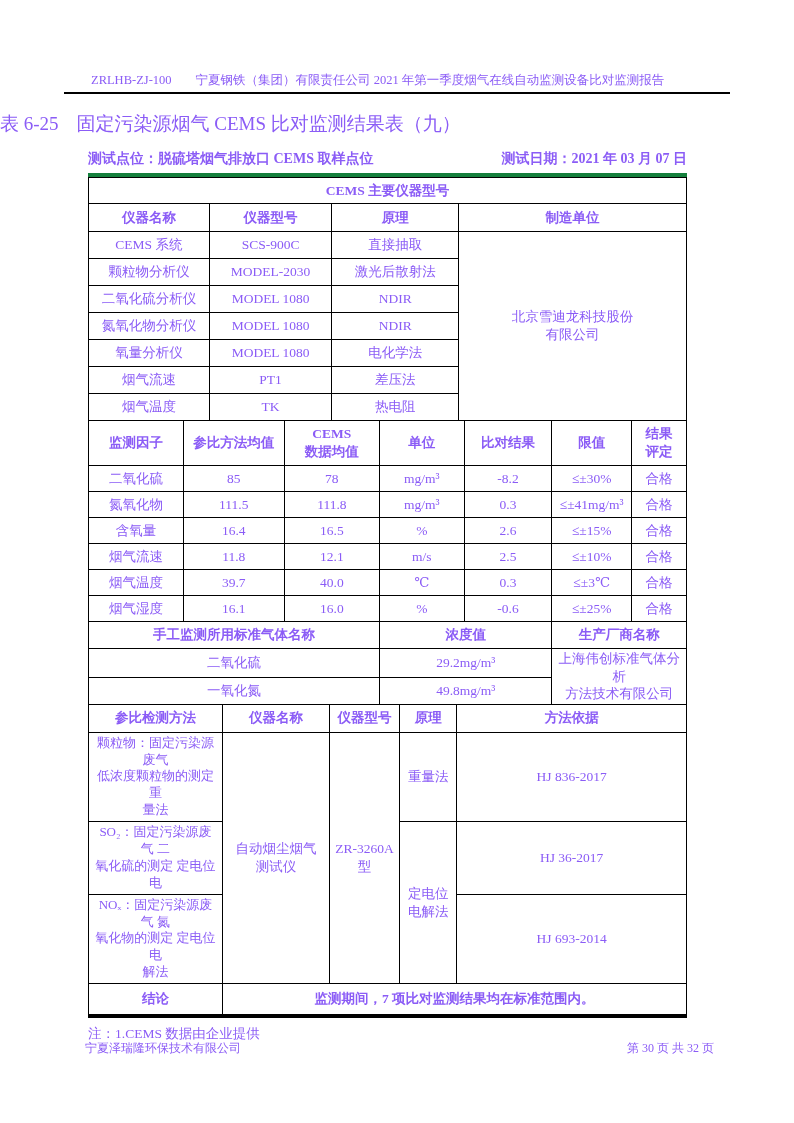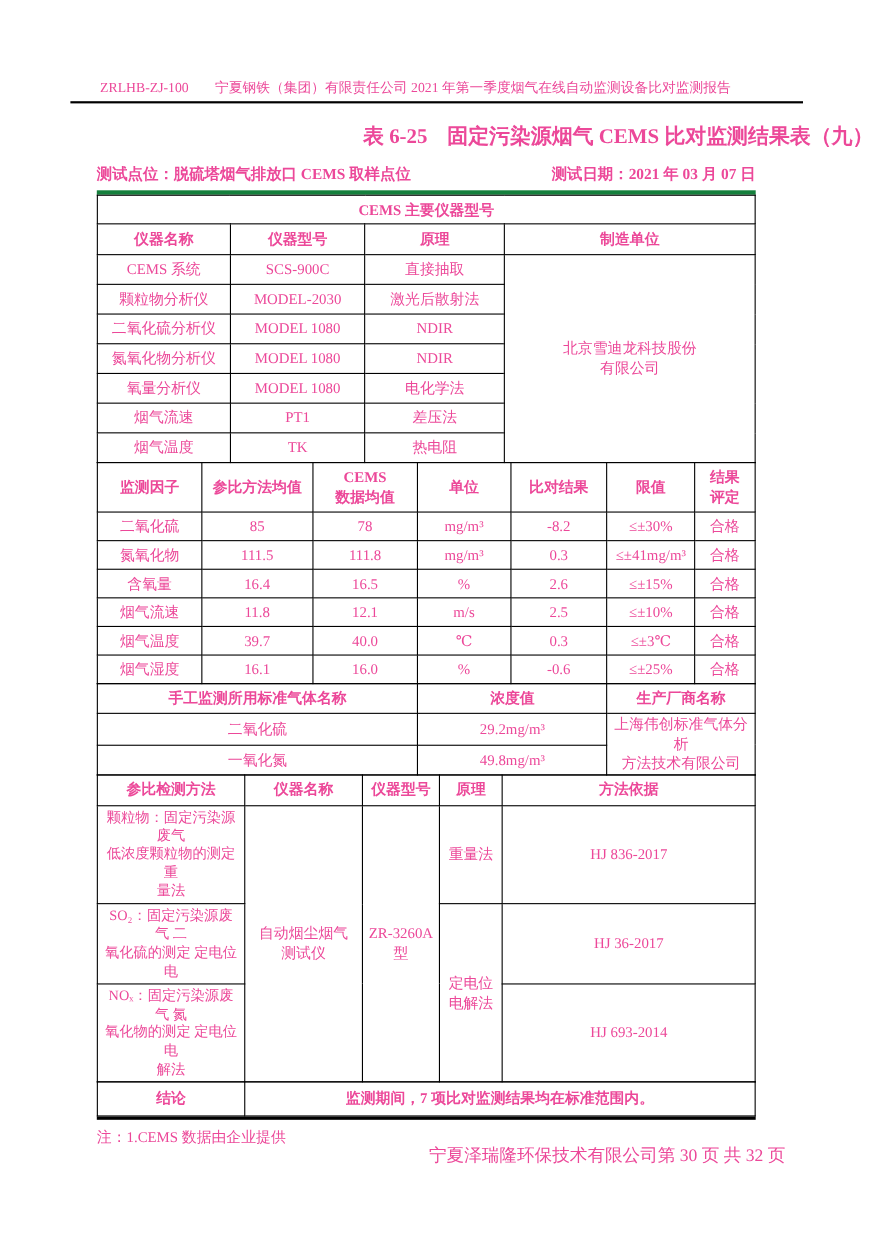--- a/index.html
+++ b/index.html
@@ -1,27 +1,27 @@
 <!DOCTYPE html>
 <html><head>
 <meta charset="utf-8">
 <style>
   html, body { margin:0; padding:0; background:#ffffff; }
   .page {
     position:relative; width:794px; height:1123px; margin:0 auto;
-    background:#ffffff; color:#ec4899;
+    background:#ffffff; color:#8b5cf6;
     font-family:"Liberation Serif","DejaVu Serif","DejaVu Sans",serif;
     overflow:hidden;
   }
   .header-block {
     margin:0 64px; padding:72px 0 3px 0;
     border-bottom:2px solid #000; font-size:12.5px; white-space:nowrap;
   }
   .doc-no { margin-left:27px; margin-right:24px; }
-  .table-title { text-align:right; margin-top:17px; font-size:19px; font-weight:bold; }
+  .table-title { text-align:left; margin-top:17px; font-size:19px; font-weight:normal; }
   .table-title .tno { margin-right:18px; }
   .content { margin:0 107px 0 88px; }
   .meta-row {
     display:flex; justify-content:space-between; align-items:flex-end;
     font-weight:bold; font-size:14px; margin-top:13px; padding-bottom:5px;
   }
   .table-wrap { border-top:4px solid #15803d; border-bottom:3px solid #000; }
   table { border-collapse:collapse; width:100%; table-layout:fixed; }
   table + table { margin-top:-1px; }
   th, td {
@@ -30,21 +30,21 @@
     white-space:pre-line; font-weight:normal; overflow:hidden;
   }
   th { font-weight:bold; }
   .r26{height:26px} .r28{height:28px} .r27{height:27px} .r45{height:45px}
   .r79{height:79px} .r37{height:37px} .r59{height:59px} .r31{height:31px}
   .method-cell { font-size:13px; padding:2px 4px; }
   .bold { font-weight:bold; }
   .note { font-size:13.5px; margin-top:7px; }
   .footer {
     position:absolute; left:85px; right:80px; top:1040px;
-    display:flex; justify-content:flex-end; font-size:16px;
+    display:flex; justify-content:space-between; font-size:12px;
   }
 </style>
 </head>
 <body>
 
 <div class="page">
 
   <div class="header-block">
     <span class="doc-no">ZRLHB-ZJ-100</span><span>宁夏钢铁（集团）有限责任公司 2021 年第一季度烟气在线自动监测设备比对监测报告</span>
   </div>

